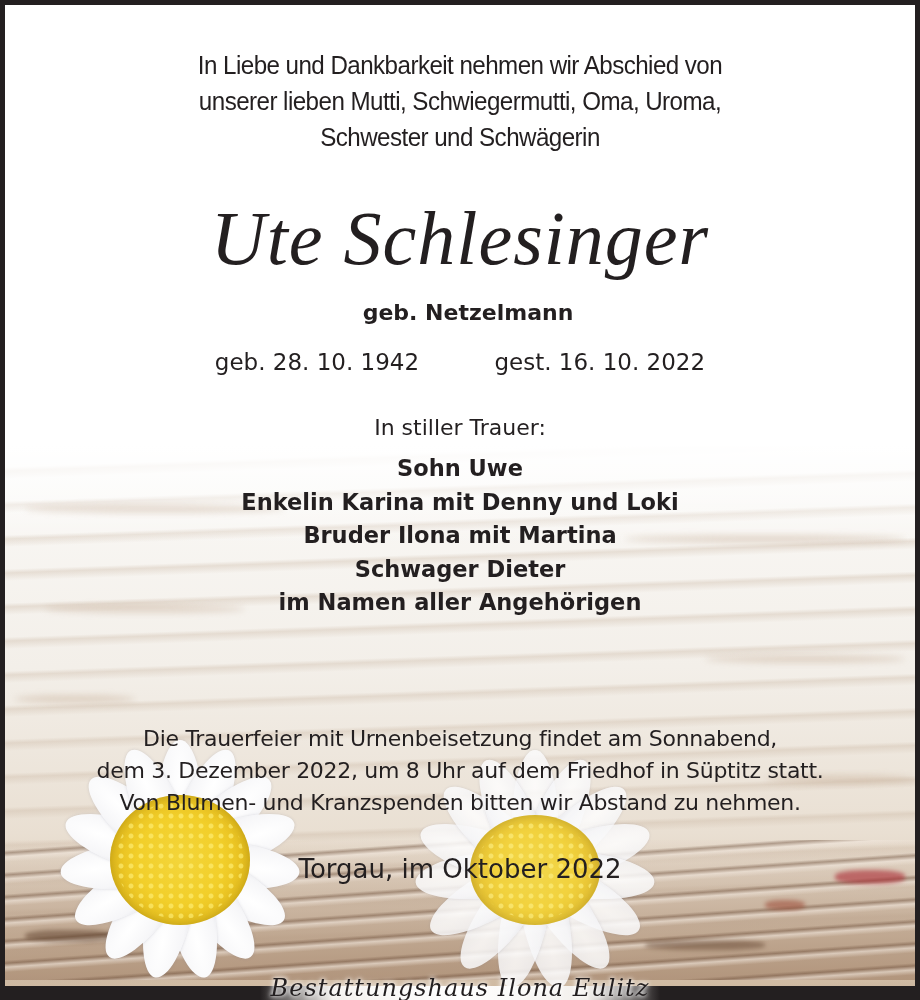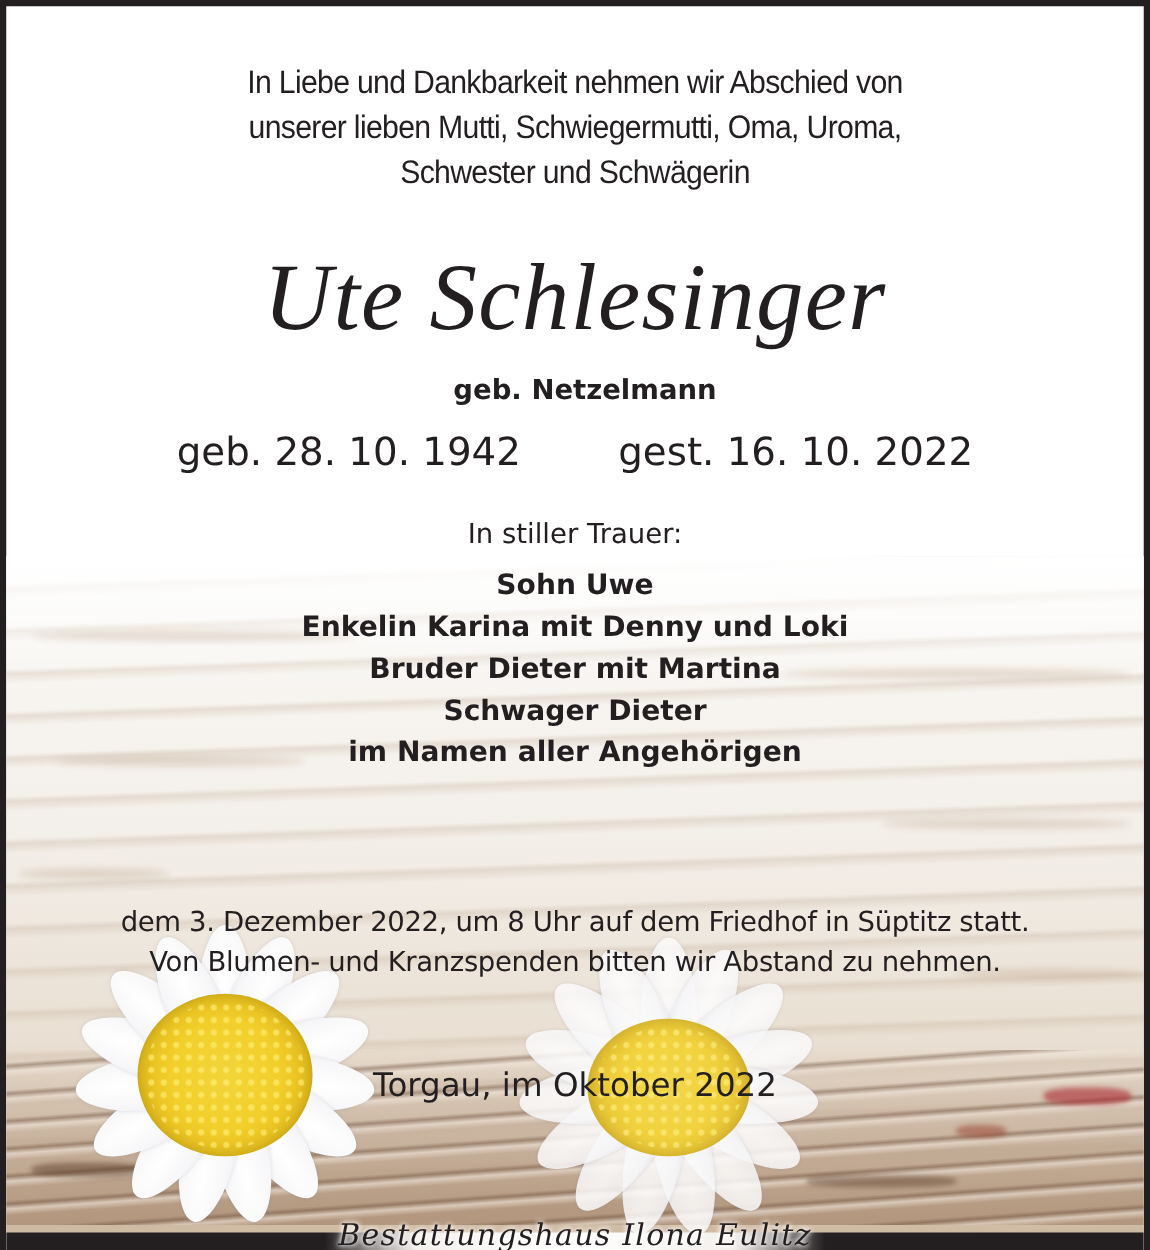--- a/index.html
+++ b/index.html
@@ -48,21 +48,21 @@
   .d1 { left:175px; top:855px; }
   .d1 .center { width:140px; height:130px; margin-left:-70px; margin-top:-65px; }
   .d2 { left:530px; top:865px; }
   .d2 .center { width:130px; height:110px; margin-left:-65px; margin-top:-55px; opacity:0.9; }
 
   
   .content { position:absolute; left:0; right:0; top:0; text-align:center; color:#231f20; z-index:5; }
   .intro { position:absolute; left:0; right:0; top:42px; font-family:"Liberation Sans", sans-serif; font-size:26px; line-height:36px; letter-spacing:-0.6px; transform:scaleX(0.93); }
   .name { position:absolute; left:0; right:0; top:188px; font-family:"Liberation Serif", serif; font-style:italic; font-size:76px; line-height:90px; letter-spacing:1px; }
   .maiden { position:absolute; left:16px; right:0; top:293px; font-family:"DejaVu Sans", sans-serif; font-weight:bold; font-size:22px; line-height:30px; }
-  .dates { position:absolute; left:0; right:0; top:340px; font-family:"DejaVu Sans", sans-serif; font-size:31px; line-height:34px; }
+  .dates { position:absolute; left:0; right:0; top:340px; font-family:"DejaVu Sans", sans-serif; font-size:23px; line-height:34px; }
   .dates span { margin:0 34px; }
   .mourn-label { position:absolute; left:0; right:0; top:408px; font-family:"DejaVu Sans", sans-serif; font-size:22px; line-height:30px; }
   .mourners { position:absolute; left:0; right:0; top:447px; font-family:"DejaVu Sans", sans-serif; font-weight:bold; font-size:22.5px; line-height:33.5px;text-align:center; }
   .mourners div { white-space:nowrap; }
   .funeral { position:absolute; left:0; right:0; top:718px; font-family:"DejaVu Sans", sans-serif; font-size:22px; line-height:32px; letter-spacing:-0.3px; }
   .place { position:absolute; left:0; right:0; top:848px; font-family:"DejaVu Sans", sans-serif; font-size:26px; line-height:32px; }
 
   
   .footer-bar {
     position:absolute; left:0; right:0; bottom:0; height:14px; z-index:6;
@@ -143,26 +143,27 @@
     <div class="maiden">geb. Netzelmann</div>
     <div class="dates">
       <span>geb. 28. 10. 1942</span>
       <span>gest. 16. 10. 2022</span>
     </div>
 
     <div class="mourn-label">In stiller Trauer:</div>
     <div class="mourners">
       <div>Sohn Uwe</div>
       <div>Enkelin Karina mit Denny und Loki</div>
-      <div>Bruder Dieter mit Martina</div>
+      <div>Bruder Ilona mit Martina</div>
       <div>Schwager Dieter</div>
       <div>im Namen aller Angehörigen</div>
     </div>
 
     <div class="funeral">
+      <div>Die Trauerfeier mit Urnenbeisetzung findet am Sonnabend,</div>
       <div>dem 3. Dezember 2022, um 8 Uhr auf dem Friedhof in Süptitz statt.</div>
       <div>Von Blumen- und Kranzspenden bitten wir Abstand zu nehmen.</div>
     </div>
 
     <div class="place">Torgau, im Oktober 2022</div>
   </div>
 
   <div class="footer-bar"></div>
   <div class="footer-text">Bestattungshaus Ilona Eulitz</div>
 </div>

